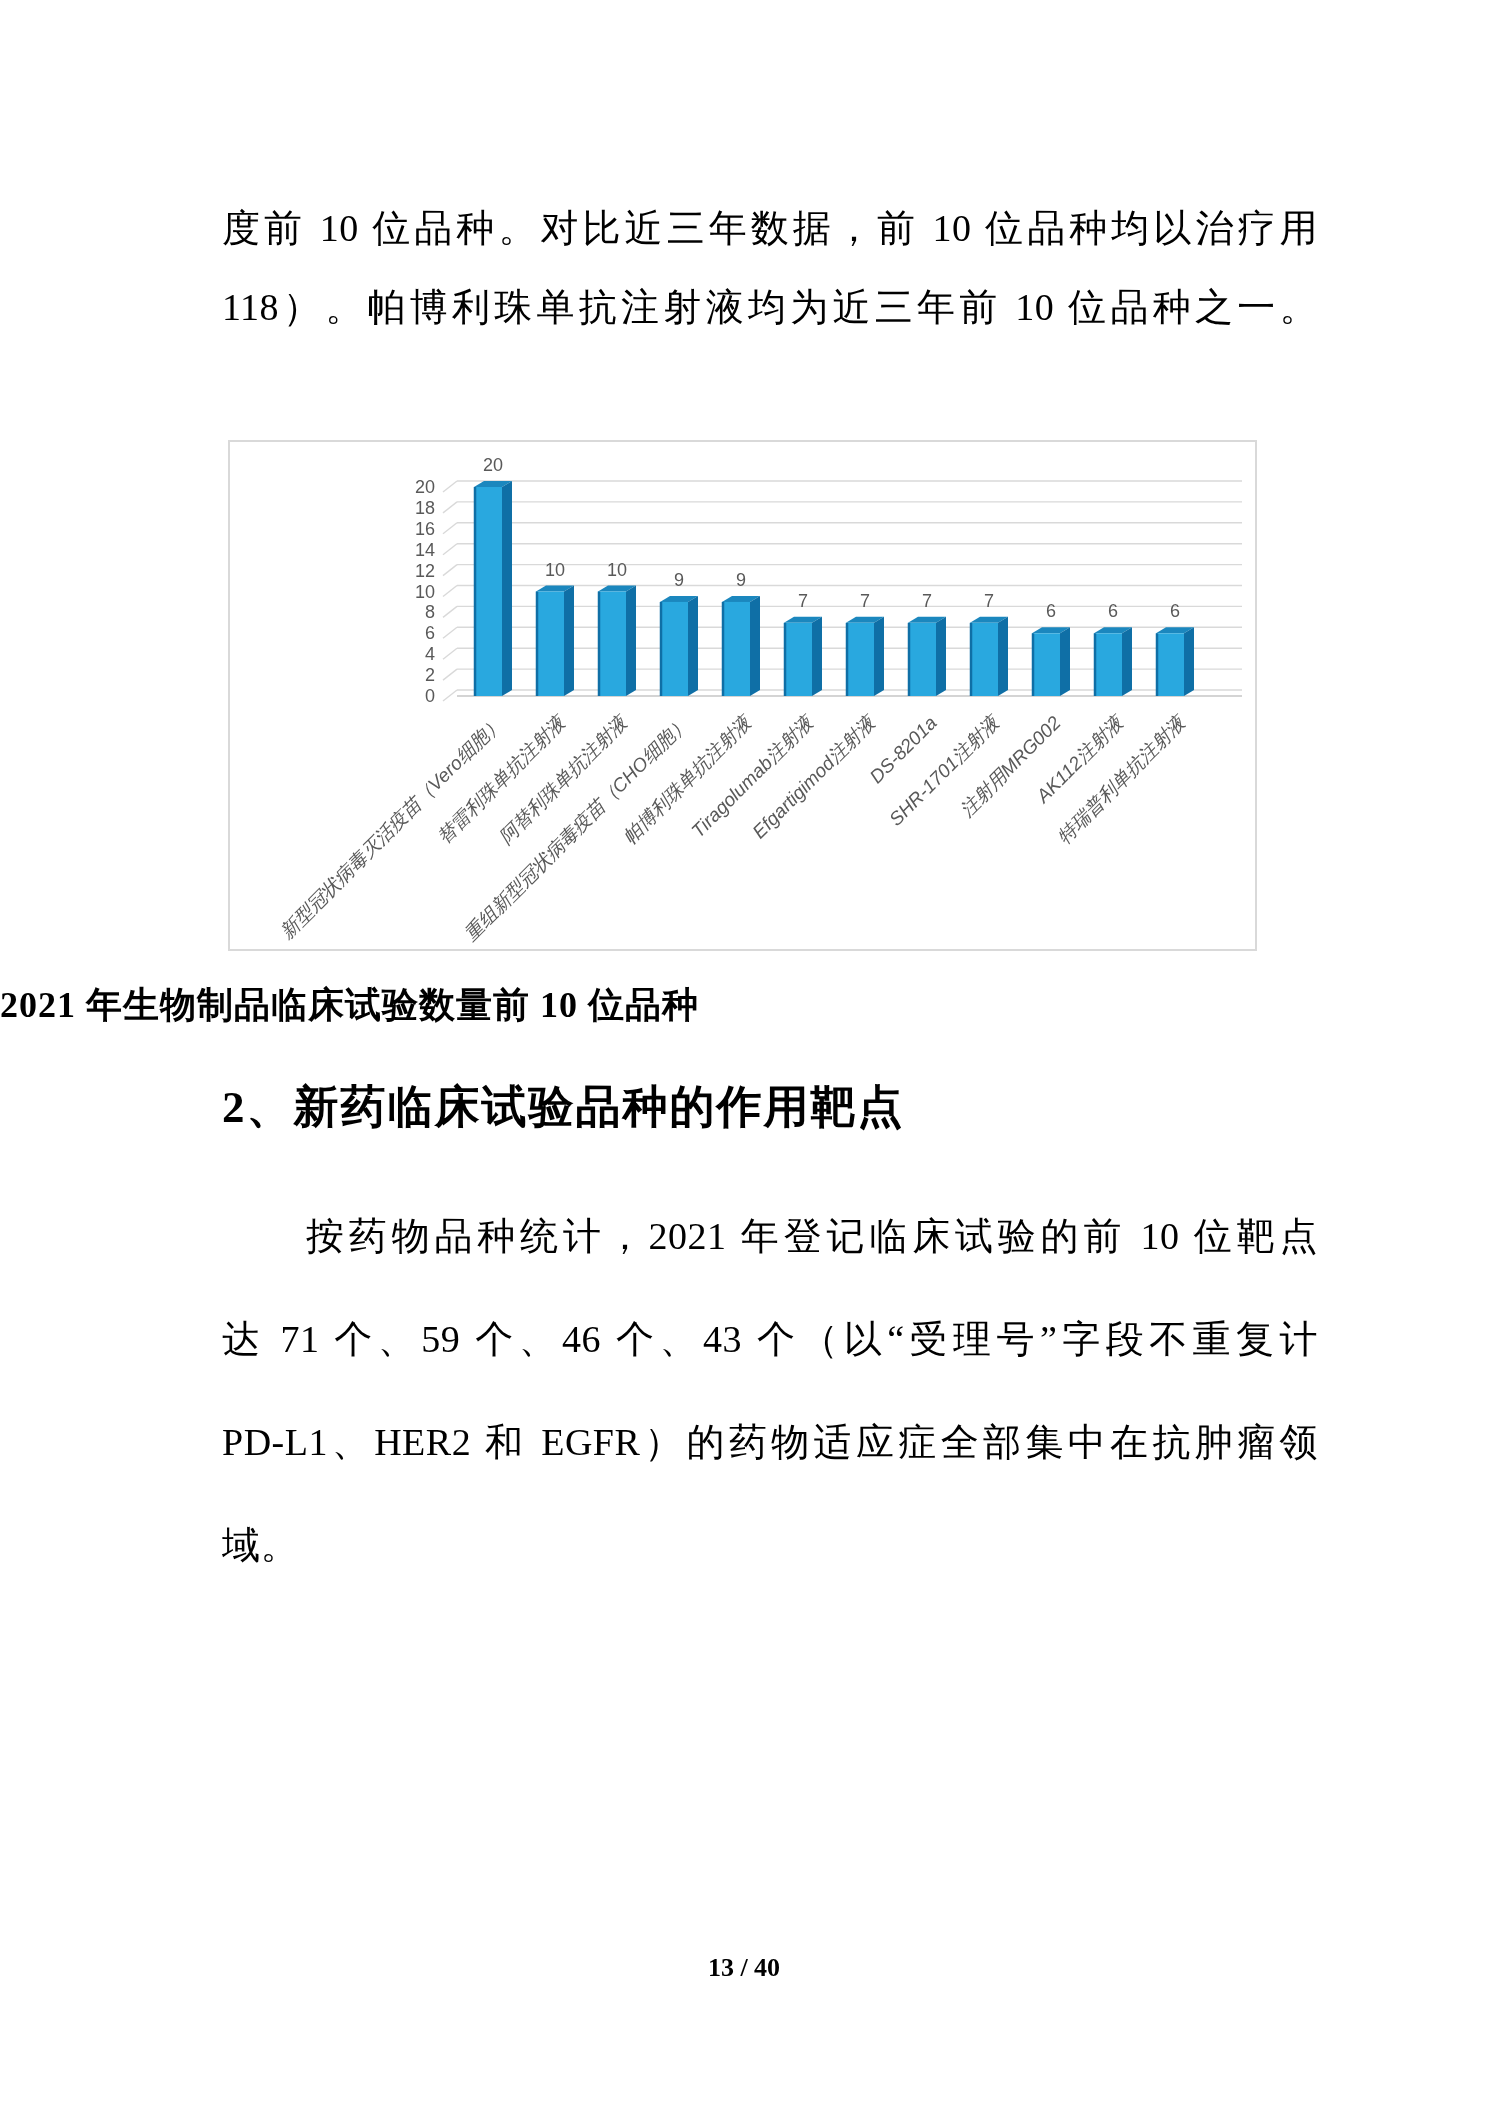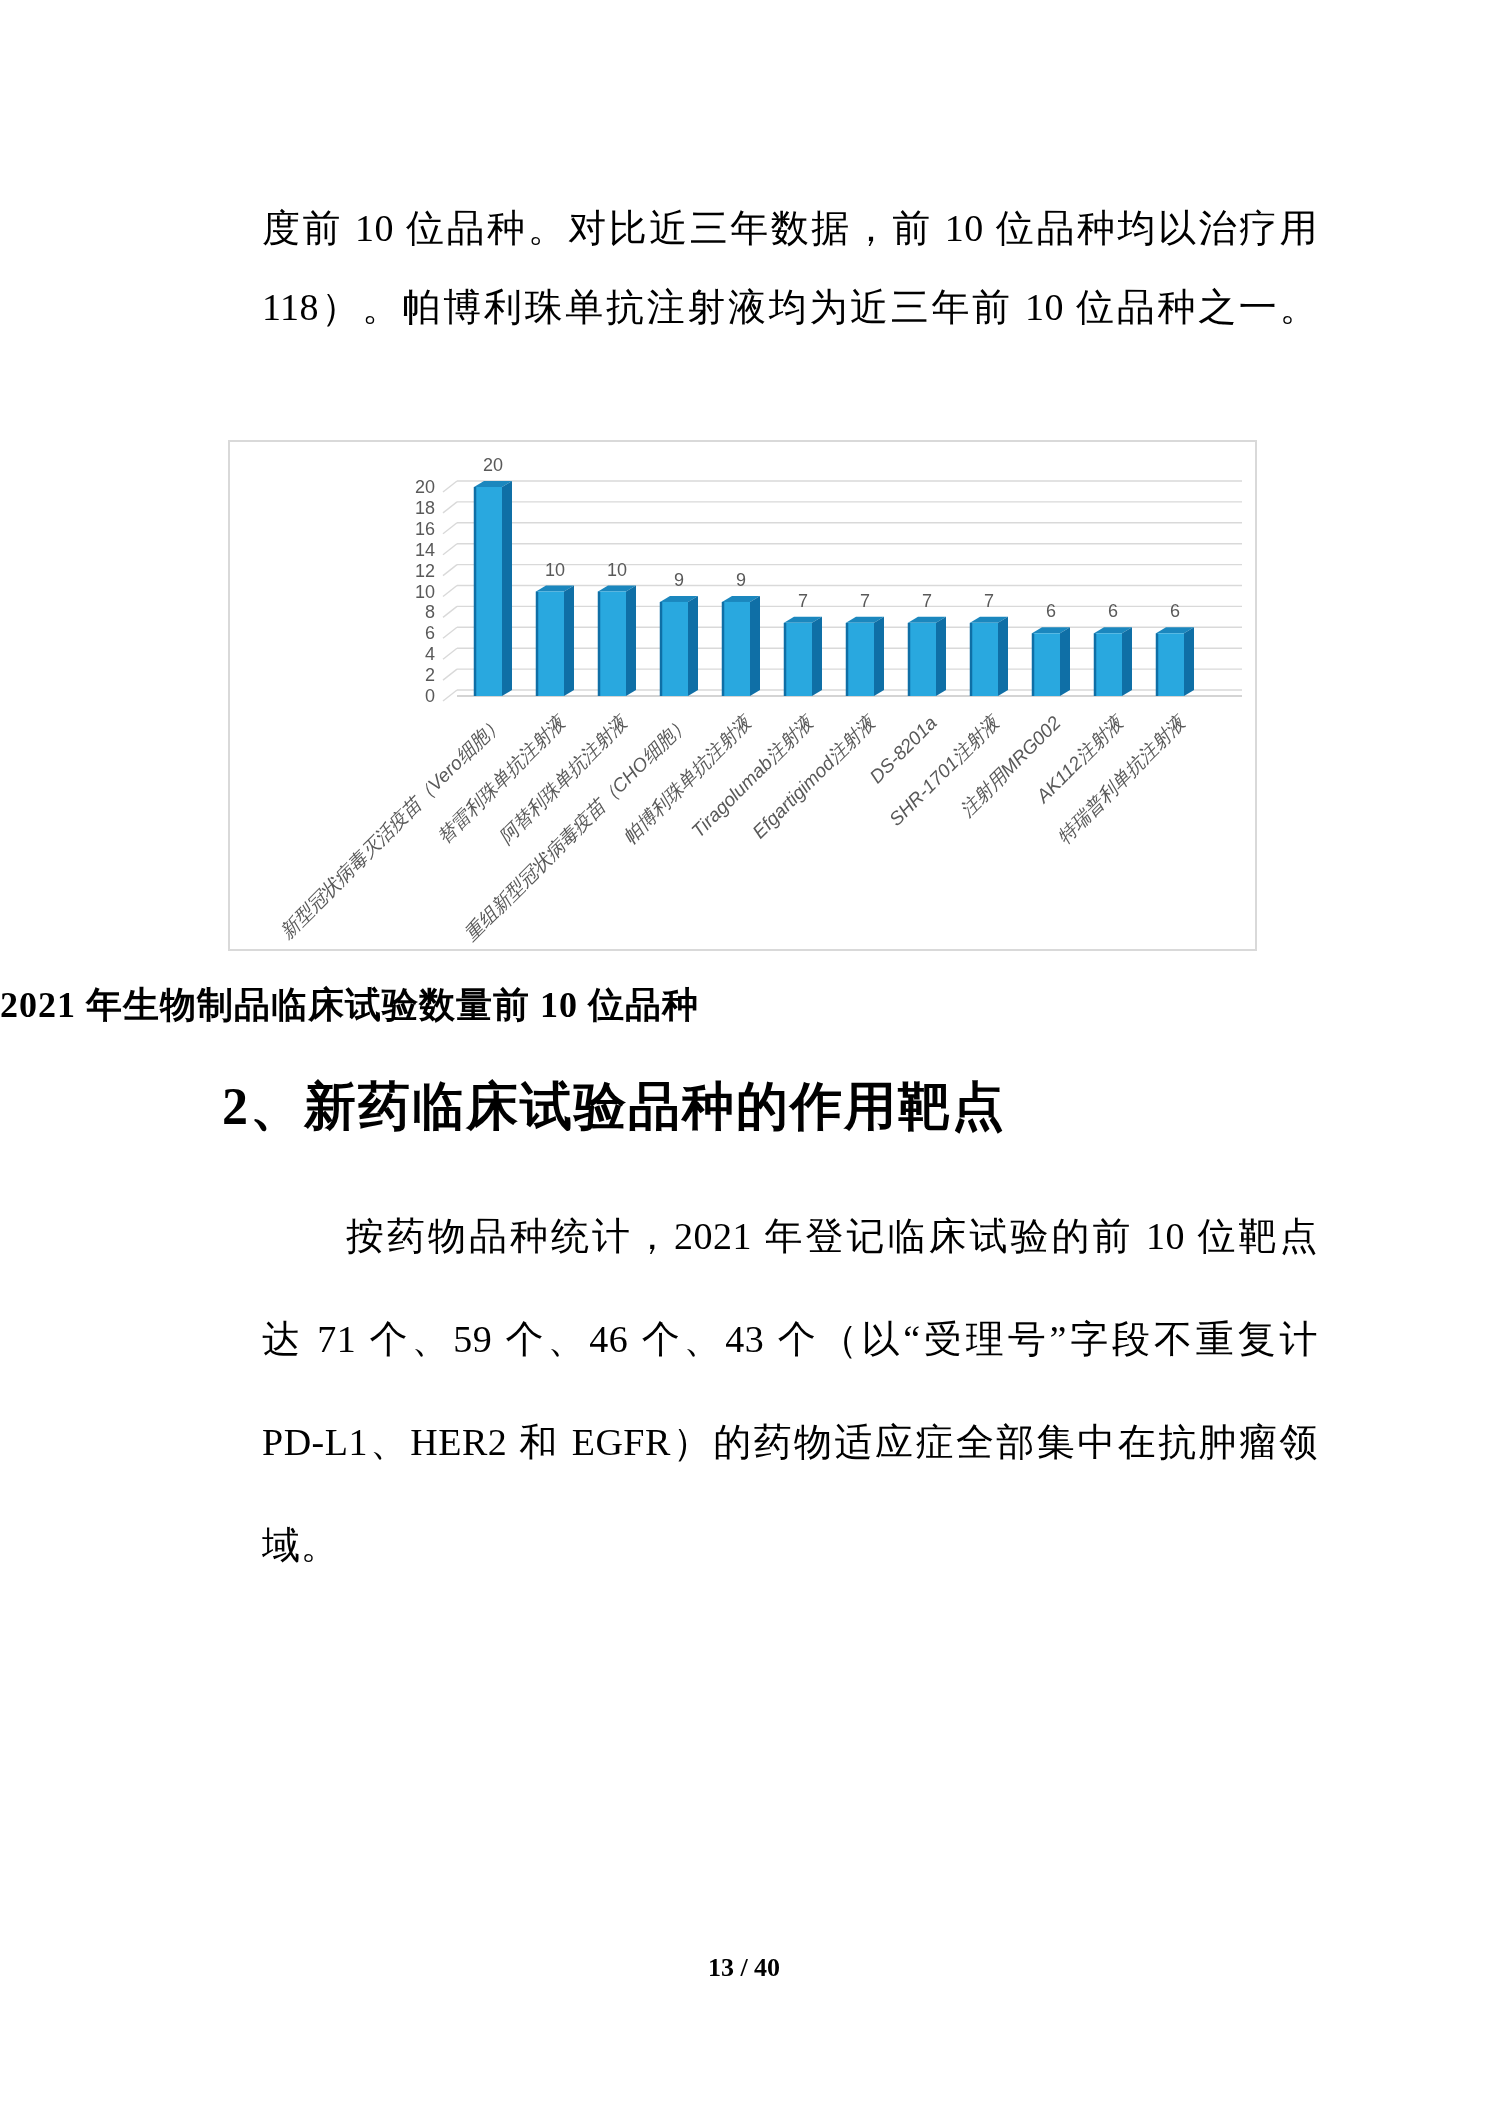--- a/index.html
+++ b/index.html
@@ -15,21 +15,20 @@
   
   .para{position:absolute;left:222px;width:1096px;}
   .para .line{
     font-size:38px;
     line-height:78.5px;
     height:78.5px;
     text-align:justify;
     text-align-last:justify;
     white-space:nowrap;
     letter-spacing:0.5px;
-    margin-left:40px;
   }
   .para2 .line{line-height:103px;height:103px;}
   .para .line.indent{text-indent:84px;}
   .para .line.lastline{text-align-last:left;}
   
   .chart-box{
     position:absolute;left:228px;top:440px;
     width:1029px;height:511px;
     border:2px solid #d9d9d9;
     box-sizing:border-box;
@@ -37,21 +36,21 @@
   }
   .chart-box svg{display:block;}
   
   .caption{
     position:absolute;left:0;top:973px;width:1488px;
     font-weight:bold;font-size:36px;line-height:64px;
     letter-spacing:1px;
   }
   .heading{
     position:absolute;left:222px;top:1072px;width:1096px;
-    font-weight:bold;font-size:52px;line-height:70px;
+    font-weight:bold;font-size:45px;line-height:70px;
     letter-spacing:2px;
   }
   .footer{
     position:absolute;left:0;top:1953px;width:1488px;
     text-align:center;font-weight:bold;font-size:26px;line-height:30px;
   }
 </style>
 </head>
 <body>
 

